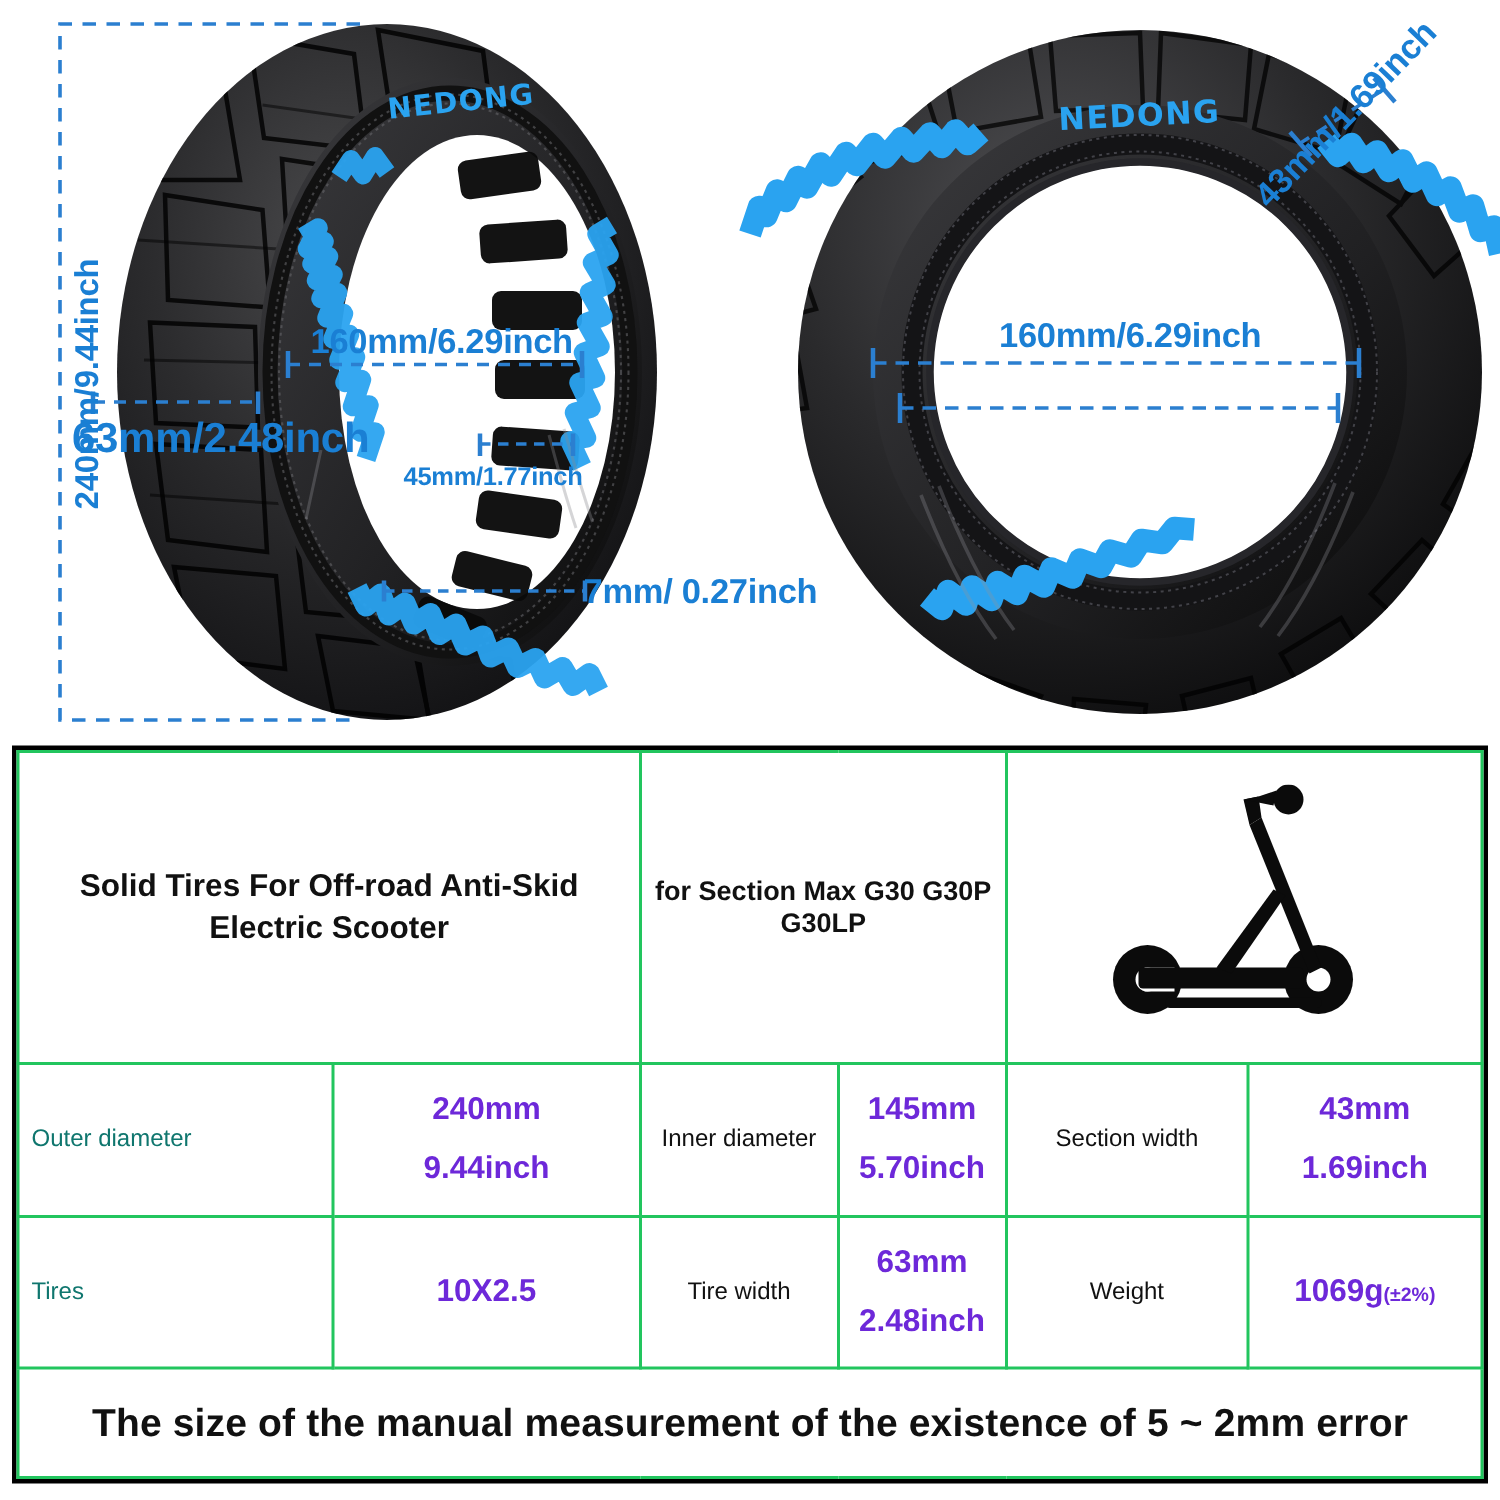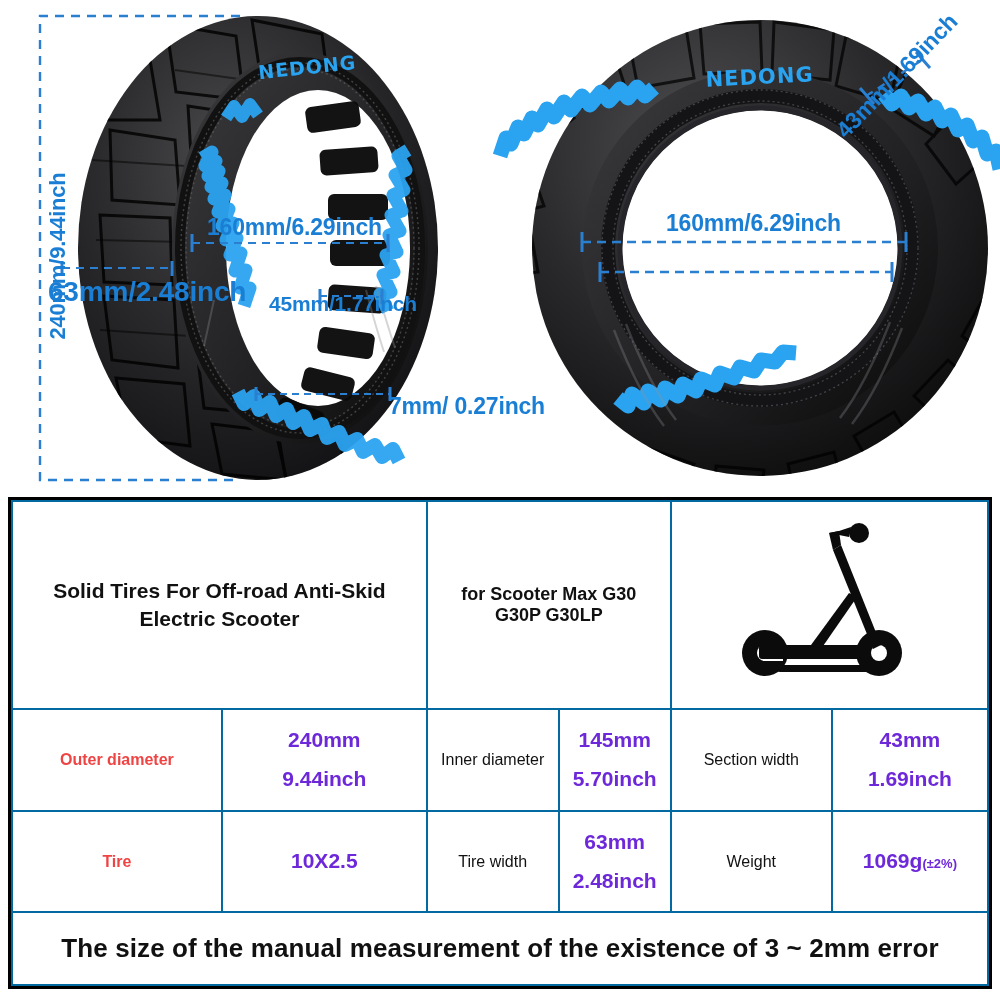--- a/index.html
+++ b/index.html
@@ -11,23 +11,23 @@
 
   
   #diagram{position:absolute;left:0;top:0;width:1000px;height:492px;background:#fff;overflow:hidden;}
   .dimtext{position:absolute;color:#1a7fd4;font-weight:bold;white-space:nowrap;
            letter-spacing:-0.2px;}
 
   
   #spec-table{position:absolute;left:8px;top:497px;width:984px;height:492px;
               border:3px solid #000;box-sizing:border-box;background:#fff;}
   #spec-table table{width:100%;height:100%;border-collapse:collapse;table-layout:fixed;}
-  #spec-table td{border:2px solid #0369a1;vertical-align:middle;padding:2px 8px;box-sizing:border-box;}
+  #spec-table td{border:2px solid #22c55e;vertical-align:middle;padding:2px 8px;box-sizing:border-box;}
   .lbl{font-size:16px;color:#111;font-weight:400;text-align:center;margin-top:22px;}
-  .lbl-left{font-size:16px;color:#ef4444;font-weight:700;text-align:center;padding-left:14px;}
+  .lbl-left{font-size:16px;color:#0f766e;font-weight:400;text-align:left;padding-left:14px;}
   .val{font-size:21px;color:#6d28d9;font-weight:bold;text-align:center;line-height:1.85;}
   .title-cell{font-size:21px;font-weight:bold;color:#111;text-align:center;line-height:1.35;}
   .sub-cell{font-size:18px;font-weight:bold;color:#111;text-align:center;}
   .foot-cell{font-size:26px;font-weight:bold;color:#111;text-align:center;letter-spacing:0.1px;}
   .small-pct{font-size:13px;font-weight:bold;}
 
   .scooter-cell{text-align:center;}
 </style>
 </head>
 <body>
@@ -230,23 +230,23 @@
       </g>
     </svg>
 
     <div class="dimtext" style="left:-52px;top:243px;width:220px;text-align:center;font-size:22px;
                 transform:rotate(-90deg);">240mm/9.44inch</div>
 
     <div class="dimtext" style="left:207px;top:214px;font-size:23px;">160mm/6.29inch</div>
 
     <div class="dimtext" style="left:48px;top:276px;font-size:28px;">63mm/2.48inch</div>
 
-    <div class="dimtext" style="left:269px;top:292px;font-size:21px;">45mm/1.77inch</div>
-
-    <div class="dimtext" style="left:389px;top:393px;font-size:23px;">7mm/ 0.27inch</div>
+    <div class="dimtext" style="left:269px;top:308px;font-size:17px;">45mm/1.77inch</div>
+
+    <div class="dimtext" style="left:389px;top:381px;font-size:23px;">7mm/ 0.27inch</div>
 
     <div class="dimtext" style="left:831px;top:125px;font-size:23px;transform:rotate(-46deg);
                 transform-origin:left top;">43mm/1.69inch</div>
 
     <div class="dimtext" style="left:666px;top:210px;font-size:23px;">160mm/6.29inch</div>
 
   </div>
 
   <div id="spec-table">
     <table>
@@ -258,21 +258,21 @@
         <col style="width:16.5%">
           <col style="width:16%">
       </colgroup>
       <tbody>
 
         <tr style="height:43%">
           <td colspan="2" class="title-cell">
             <span>Solid Tires For Off-road Anti-Skid Electric Scooter</span>
           </td>
           <td colspan="2" class="sub-cell">
-            <span>for Scooter Max G30 G30P G30LP</span>
+            <span>for Section Max G30 G30P G30LP</span>
           </td>
           <td colspan="2" class="scooter-cell">
             <svg width="200" height="160" viewBox="0 0 200 160">
               <g fill="#0b0b0b">
 
                 <circle cx="36" cy="130" r="23"></circle>
                 <circle cx="36" cy="130" r="8" fill="#fff"></circle>
                 <rect x="34" y="122" width="20" height="16" fill="#fff"></rect>
 
                 <circle cx="150" cy="130" r="23"></circle>
@@ -312,21 +312,21 @@
             <span>Section width</span>
           </td>
           <td class="val">
             <div>43mm</div>
             <div>1.69inch</div>
           </td>
         </tr>
 
         <tr style="height:21%">
           <td class="lbl-left">
-            <span>Tire</span>
+            <span>Tires</span>
           </td>
           <td class="val">
             <div>10X2.5</div>
           </td>
           <td class="lbl">
             <span>Tire width</span>
           </td>
           <td class="val">
             <div>63mm</div>
             <div>2.48inch</div>
@@ -334,20 +334,20 @@
           <td class="lbl">
             <span>Weight</span>
           </td>
           <td class="val" style="white-space:nowrap;">
             <span>1069g</span><span class="small-pct">(±2%)</span>
           </td>
         </tr>
 
         <tr style="height:15%">
           <td colspan="6" class="foot-cell">
-            <span>The size of the manual measurement of the existence of 3 ~ 2mm error</span>
+            <span>The size of the manual measurement of the existence of 5 ~ 2mm error</span>
           </td>
         </tr>
       </tbody>
     </table>
   </div>
 
 </div>
 
 </body></html>

